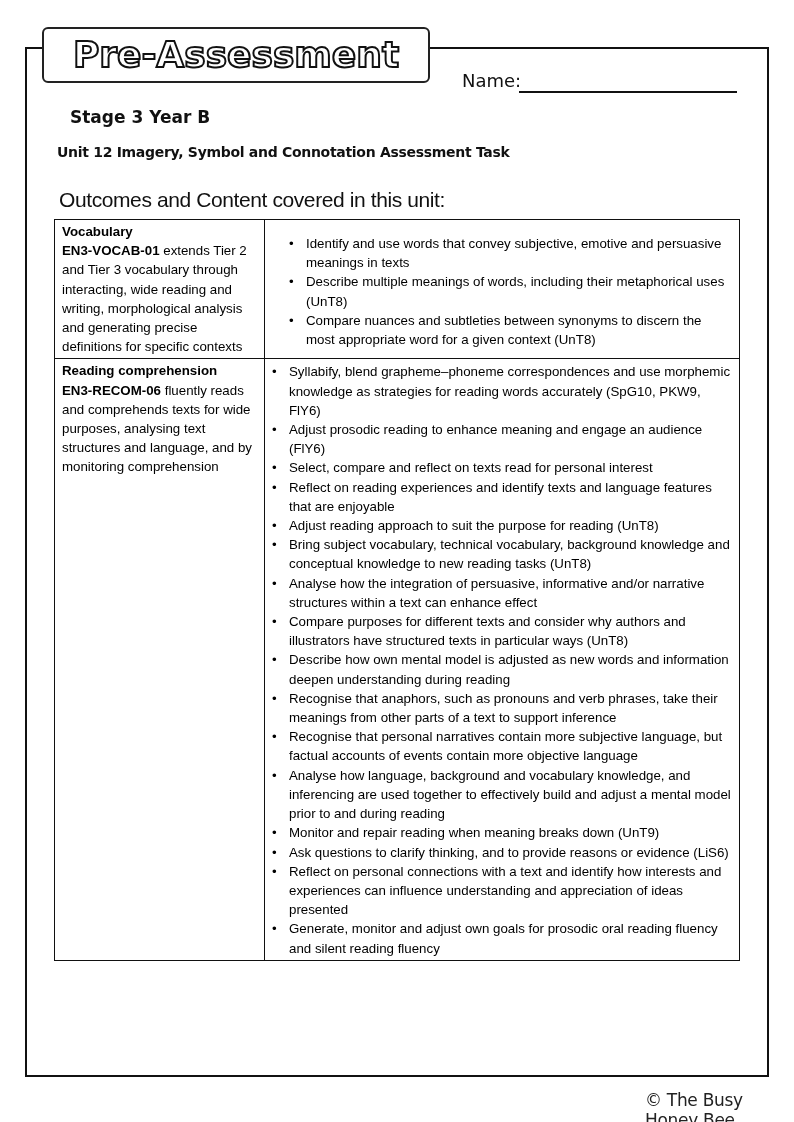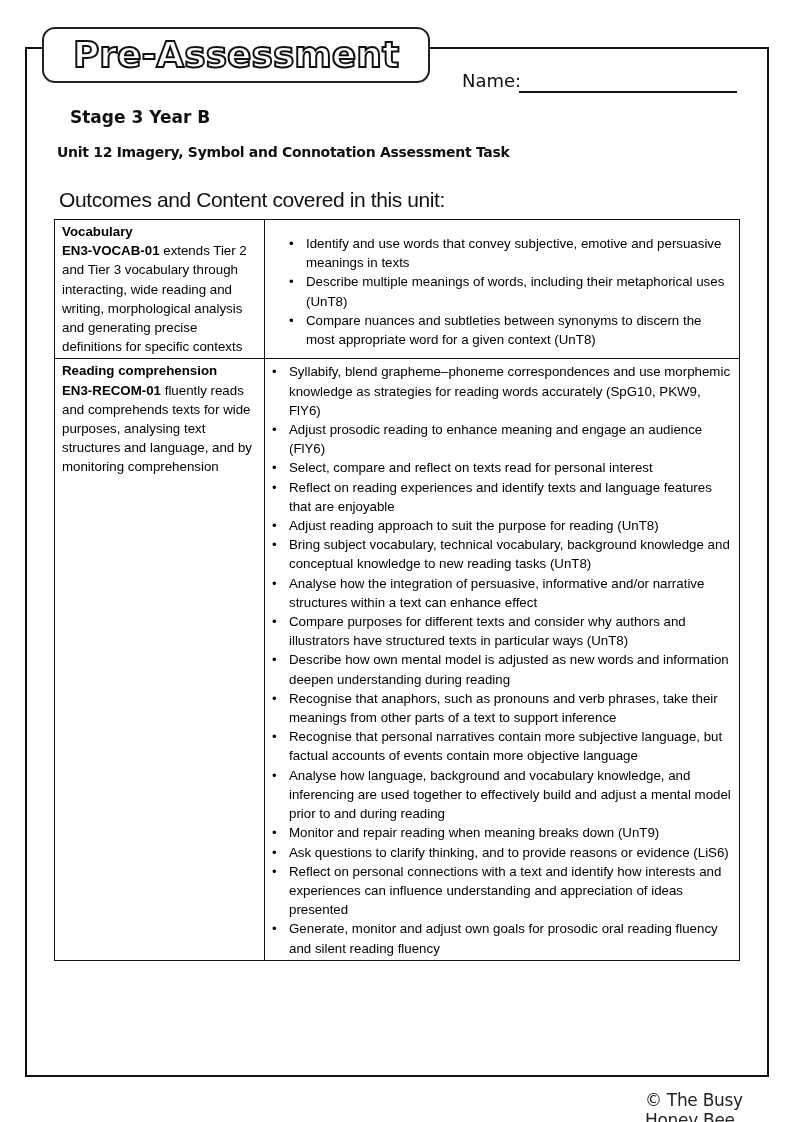--- a/index.html
+++ b/index.html
@@ -1,18 +1,18 @@
 <!DOCTYPE html>
 <html><head>
 <meta charset="utf-8">
 <style>
   html, body { margin: 0; padding: 0; background: #ffffff; }
   body { width: 794px; height: 1122px; position: relative; overflow: hidden; font-family: "Liberation Sans", sans-serif; color: #111; }
   .page-frame { position: absolute; left: 25px; top: 47px; width: 744px; height: 1030px; border: 2.5px solid #111; box-sizing: border-box; }
-  .title-box { position: absolute; left: 42px; top: 27px; width: 388px; height: 56px; border: 2px solid #222; border-radius: 13px; background: #fff; box-sizing: border-box; display: flex; align-items: center; justify-content: center; }
+  .title-box { position: absolute; left: 42px; top: 27px; width: 388px; height: 56px; border: 2px solid #222; border-radius: 6px; background: #fff; box-sizing: border-box; display: flex; align-items: center; justify-content: center; }
   .title-text { font-family: "DejaVu Sans", sans-serif; font-size: 36px; font-weight: bold; color: #fff; -webkit-text-stroke: 2px #111; letter-spacing: 0px; line-height: 1; }
   .name-label { position: absolute; left: 453px; top: 70px; font-family: "DejaVu Sans", sans-serif; font-size: 18px; color: #111; margin-left: 9px; }
   .name-line { position: absolute; left: 519px; top: 91px; width: 218px; height: 0; border-top: 2px solid #111; }
   .stage { position: absolute; left: 70px; top: 107px; font-family: "DejaVu Sans", sans-serif; font-size: 17px; font-weight: bold; }
   .unit { position: absolute; left: 57px; top: 144px; font-family: "DejaVu Sans", sans-serif; font-size: 14px; font-weight: bold; letter-spacing: -0.3px; }
   .outcomes { position: absolute; left: 59px; top: 188px; font-family: "Liberation Sans", sans-serif; font-size: 21px; font-weight: normal; letter-spacing: -0.4px; }
   table.outcomes-table { position: absolute; left: 54px; top: 219px; width: 686px; border-collapse: collapse; font-family: "Liberation Sans", sans-serif; font-size: 13.3px; line-height: 19.2px; color: #000000; }
   table.outcomes-table td { border: 1.6px solid #111; vertical-align: top; padding: 2px 6px 2px 7px; }
   td.left-cell { width: 196px; }
   td.right-cell { padding-left: 8px; padding-top: 14px; }
@@ -50,21 +50,21 @@
           <ul class="bullets">
             <li>Identify and use words that convey subjective, emotive and persuasive meanings in texts</li>
             <li>Describe multiple meanings of words, including their metaphorical uses (UnT8)</li>
             <li>Compare nuances and subtleties between synonyms to discern the most appropriate word for a given context (UnT8)</li>
           </ul>
         </td>
       </tr>
       <tr>
         <td class="left-cell">
           <div class="cell-heading">Reading comprehension</div>
-          <div><span class="outcome-code">EN3-RECOM-01</span><span> fluently reads and comprehends texts for wide purposes, analysing text structures and language, and by monitoring comprehension</span></div>
+          <div><span class="outcome-code">EN3-RECOM-06</span><span> fluently reads and comprehends texts for wide purposes, analysing text structures and language, and by monitoring comprehension</span></div>
         </td>
         <td class="right-cell" style="padding-top: 3px;">
           <ul class="bullets">
             <li>Syllabify, blend grapheme–phoneme correspondences and use morphemic knowledge as strategies for reading words accurately (SpG10, PKW9, FlY6)</li>
             <li>Adjust prosodic reading to enhance meaning and engage an audience (FlY6)</li>
             <li>Select, compare and reflect on texts read for personal interest</li>
             <li>Reflect on reading experiences and identify texts and language features that are enjoyable</li>
             <li>Adjust reading approach to suit the purpose for reading (UnT8)</li>
             <li>Bring subject vocabulary, technical vocabulary, background knowledge and conceptual knowledge to new reading tasks (UnT8)</li>
             <li>Analyse how the integration of persuasive, informative and/or narrative structures within a text can enhance effect</li>

